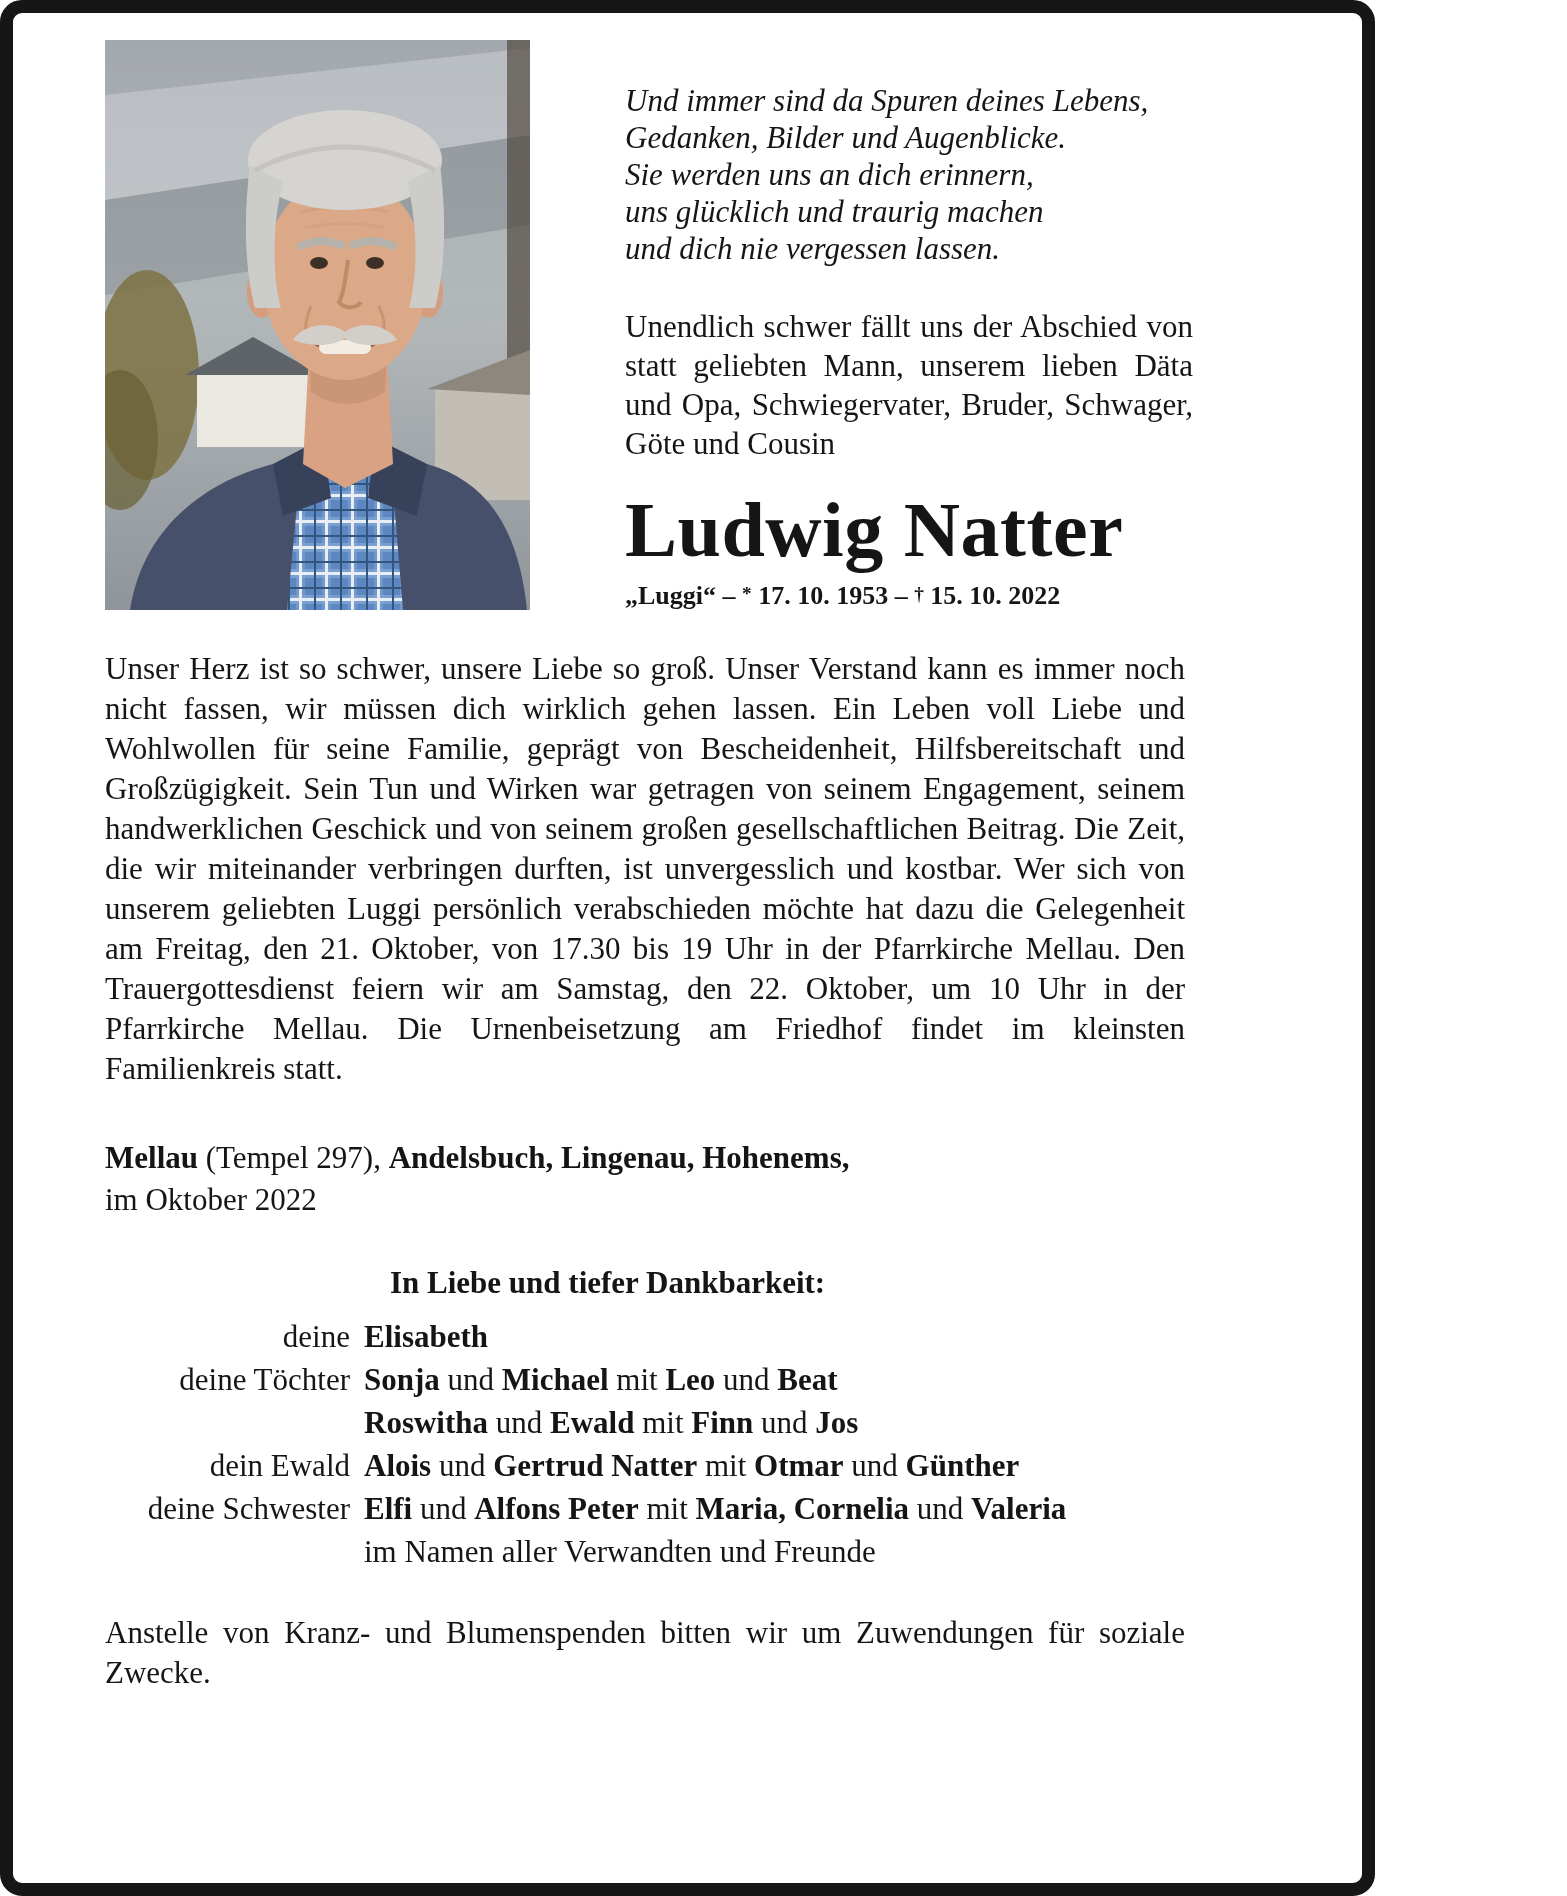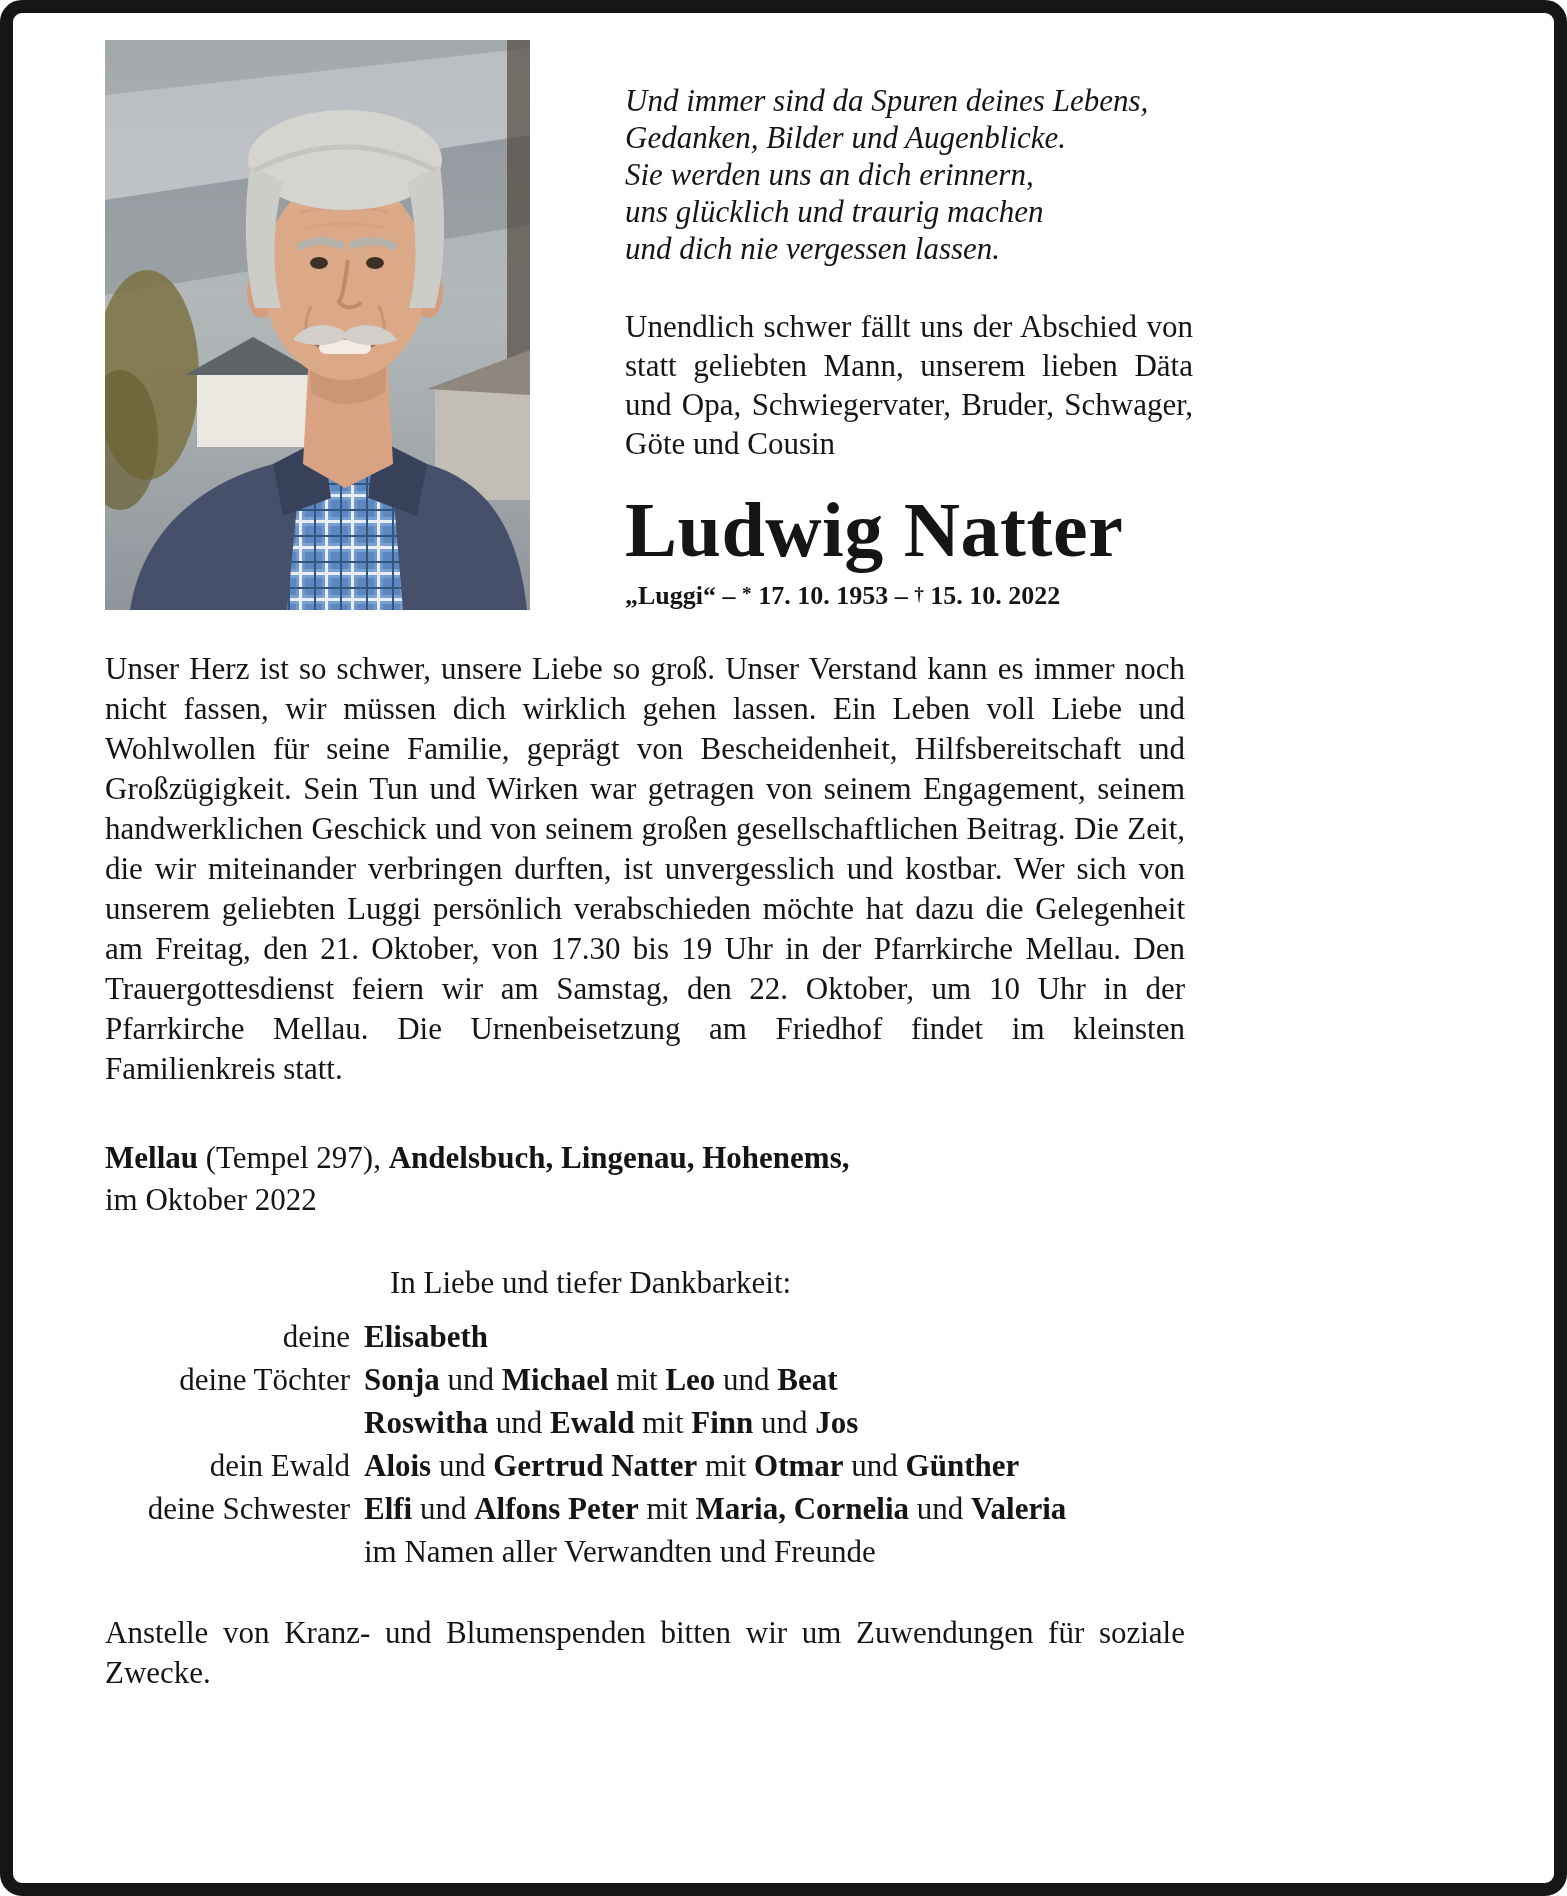--- a/index.html
+++ b/index.html
@@ -3,21 +3,21 @@
 <meta charset="utf-8">
 <style>
   * { margin: 0; padding: 0; box-sizing: border-box; }
   html, body { background: #ffffff; }
   body {
     width: 1567px; height: 1896px; overflow: hidden;
     font-family: "Liberation Serif", "DejaVu Serif", serif;
     color: #151515;
   }
   .frame {
-    width: 1567px; height: 1896px;
+    width: 1375px; height: 1896px;
     border: 13px solid #161616;
     border-radius: 22px;
     background: #ffffff;
     overflow: hidden;
   }
   .content { padding: 27px 0 0 92px; }
 
   .header { display: flex; align-items: flex-start; }
   .photo { width: 425px; height: 570px; flex: 0 0 auto; overflow: hidden; }
   .photo svg { display: block; width: 100%; height: 100%; }
@@ -25,21 +25,21 @@
   .right-col { margin-left: 95px; width: 568px; padding-top: 42px; }
   .poem { font-style: italic; font-size: 31px; line-height: 37px; }
   .poem-line { white-space: nowrap; }
   .intro { margin-top: 40px; font-size: 31px; line-height: 39px; text-align: justify; hyphens: auto; }
   .name { margin-top: 24px; font-size: 78px; font-weight: bold; letter-spacing: 0.5px; white-space: nowrap; line-height: 1.1; }
   .dates { margin-top: 8px; font-size: 26px; font-weight: bold; white-space: nowrap; }
   .sym { font-size: 0.74em; vertical-align: 0.22em; }
 
   .body-text { margin-top: 38px; width: 1080px; font-size: 31px; line-height: 40px; text-align: justify; hyphens: auto; }
   .places { margin-top: 48px; width: 1080px; font-size: 31px; line-height: 42px; }
-  .closing { margin-top: 44px; margin-left: 285px; font-size: 31px; }
+  .closing { margin-top: 44px; margin-left: 285px; font-size: 31px; font-weight: bold; }
   .family { margin-top: 14px; display: grid; grid-template-columns: 245px 1fr; column-gap: 14px; width: 1080px; font-size: 31px; line-height: 43px; }
   .fam-label { text-align: right; white-space: nowrap; }
   .footer { margin-top: 40px; width: 1080px; font-size: 31px; line-height: 40px; text-align: justify; hyphens: auto; }
   .b { font-weight: bold; }
 </style>
 </head>
 <body>
 
 <div class="frame">
   <div class="content">

